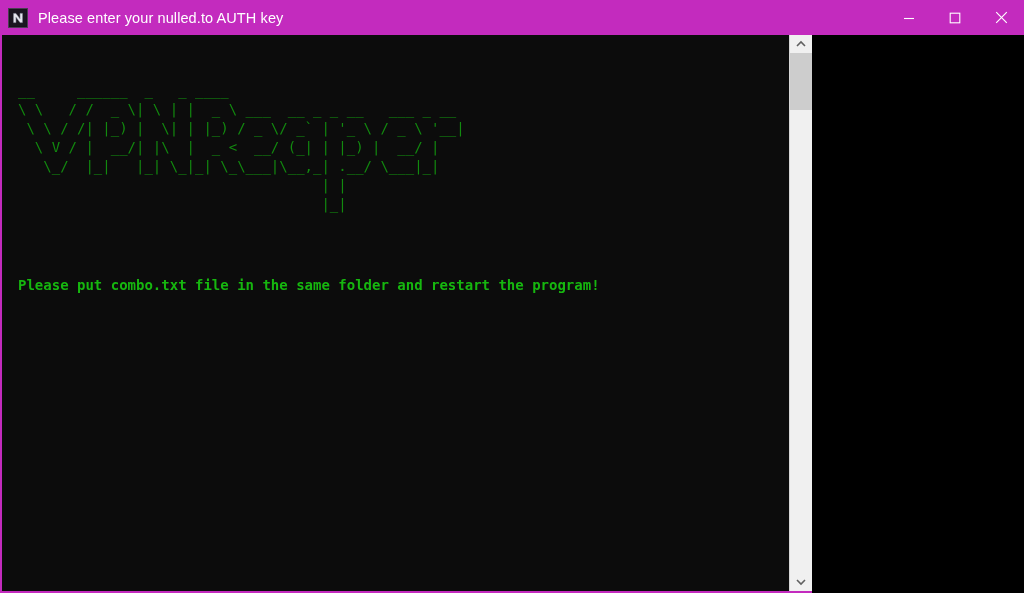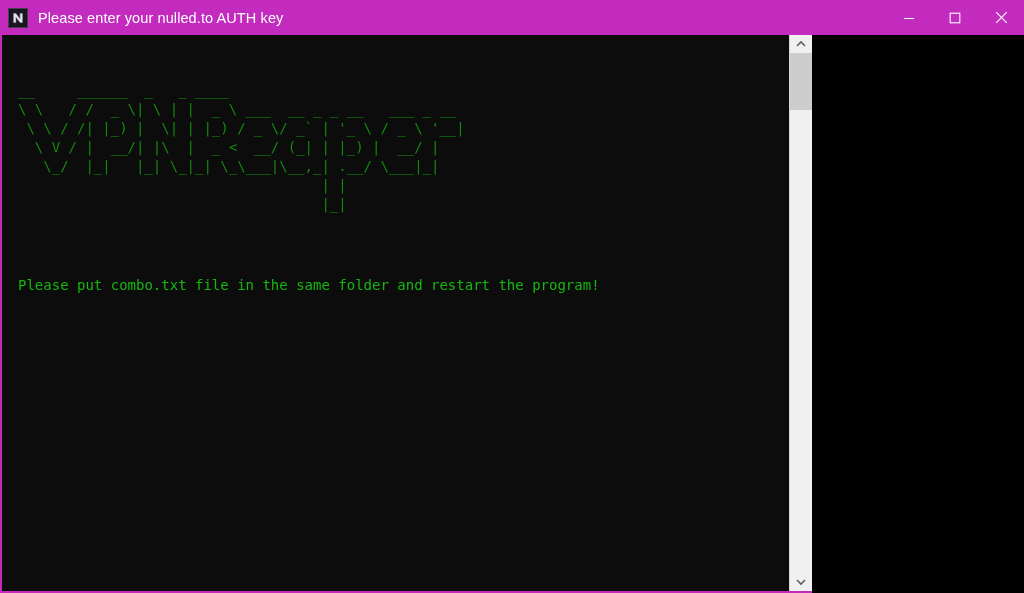--- a/index.html
+++ b/index.html
@@ -106,20 +106,21 @@
     top: 46px;
     color: #128a0f;
   }
   pre.credits-line {
     top: 203px;
     color: #15a511;
   }
   pre.status-line {
     top: 241px;
     color: #16b70f;
+    font-weight: bold;
   }
 
   
   .scrollbar {
     width: 23px;
     min-width: 23px;
     background: #f0f0f0;
     border-left: 1px solid #d6d6d6;
     box-sizing: border-box;
     display: flex;

